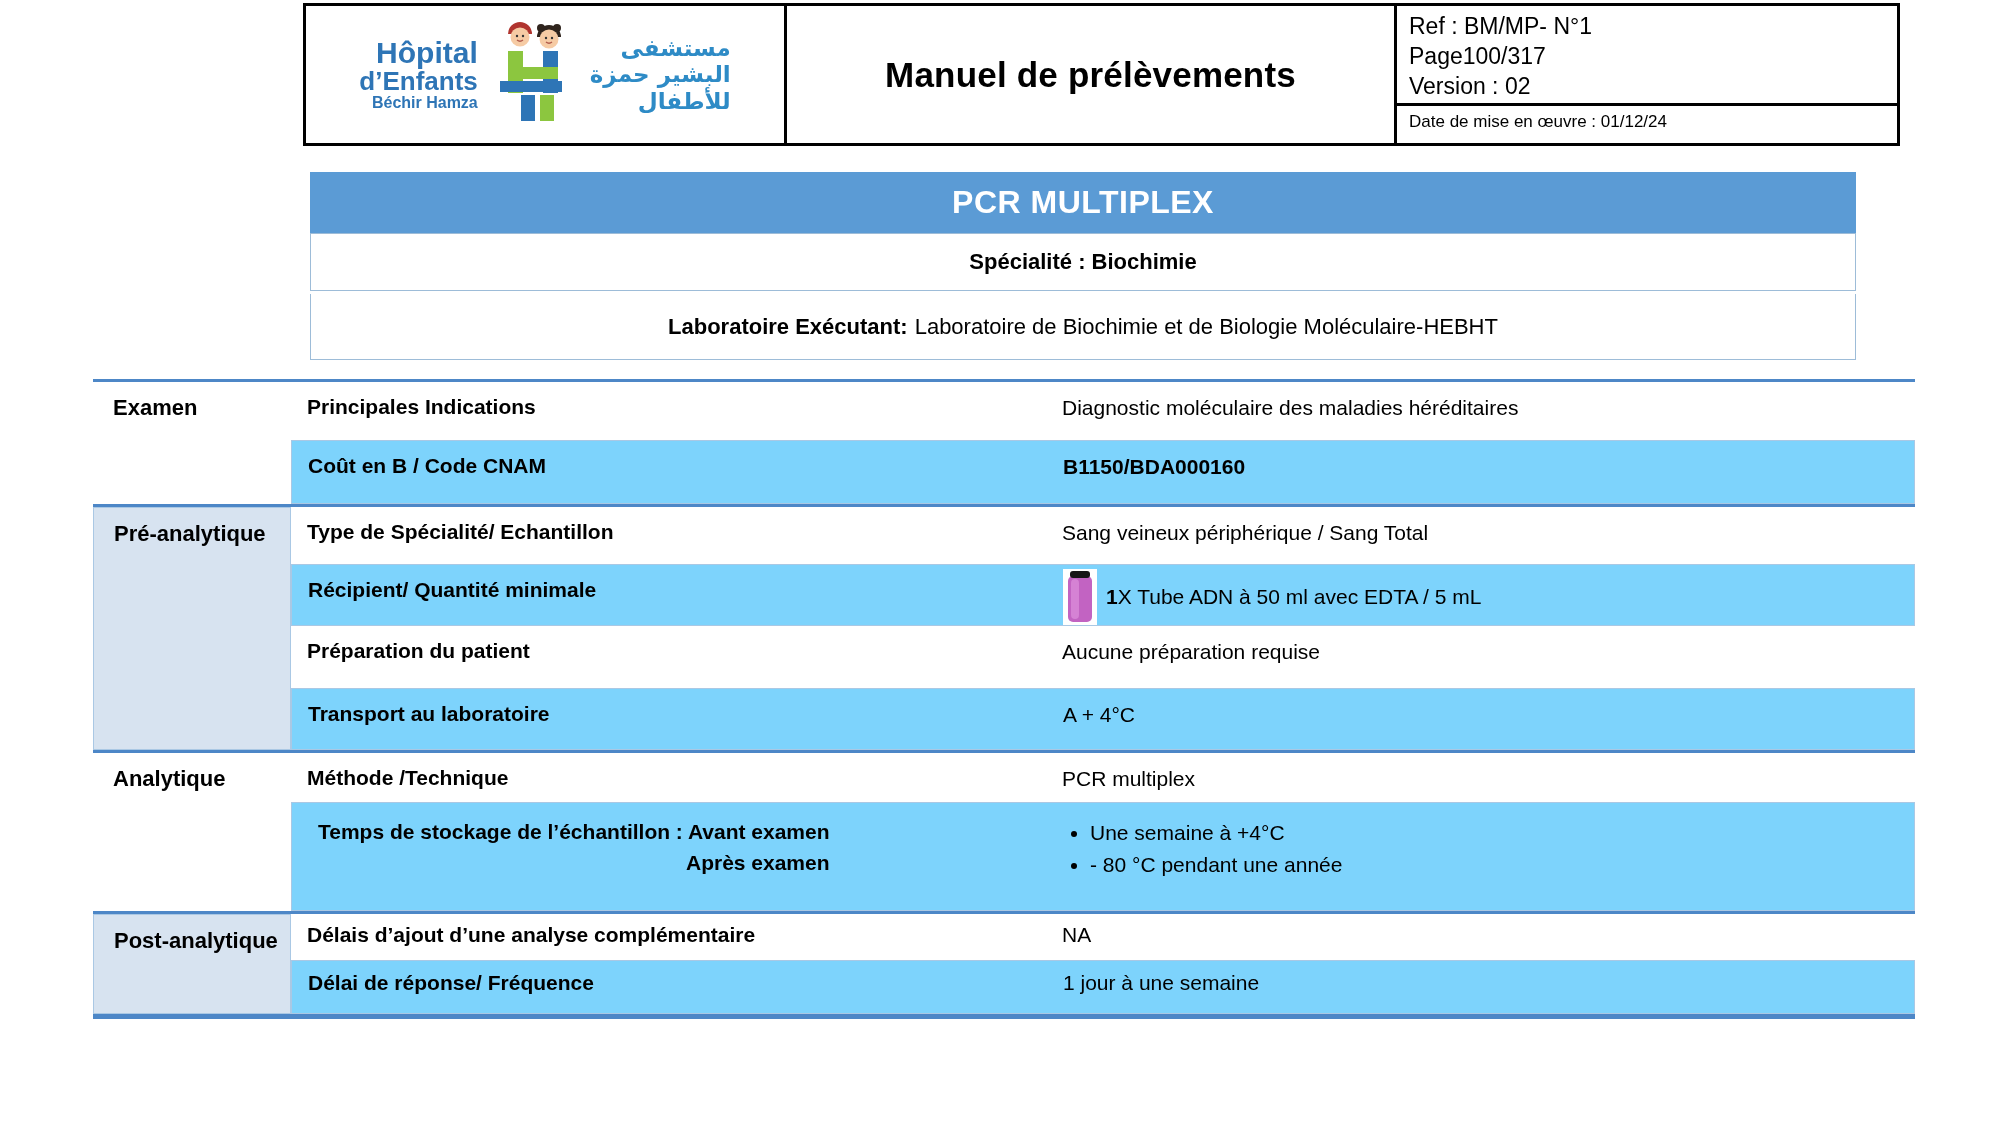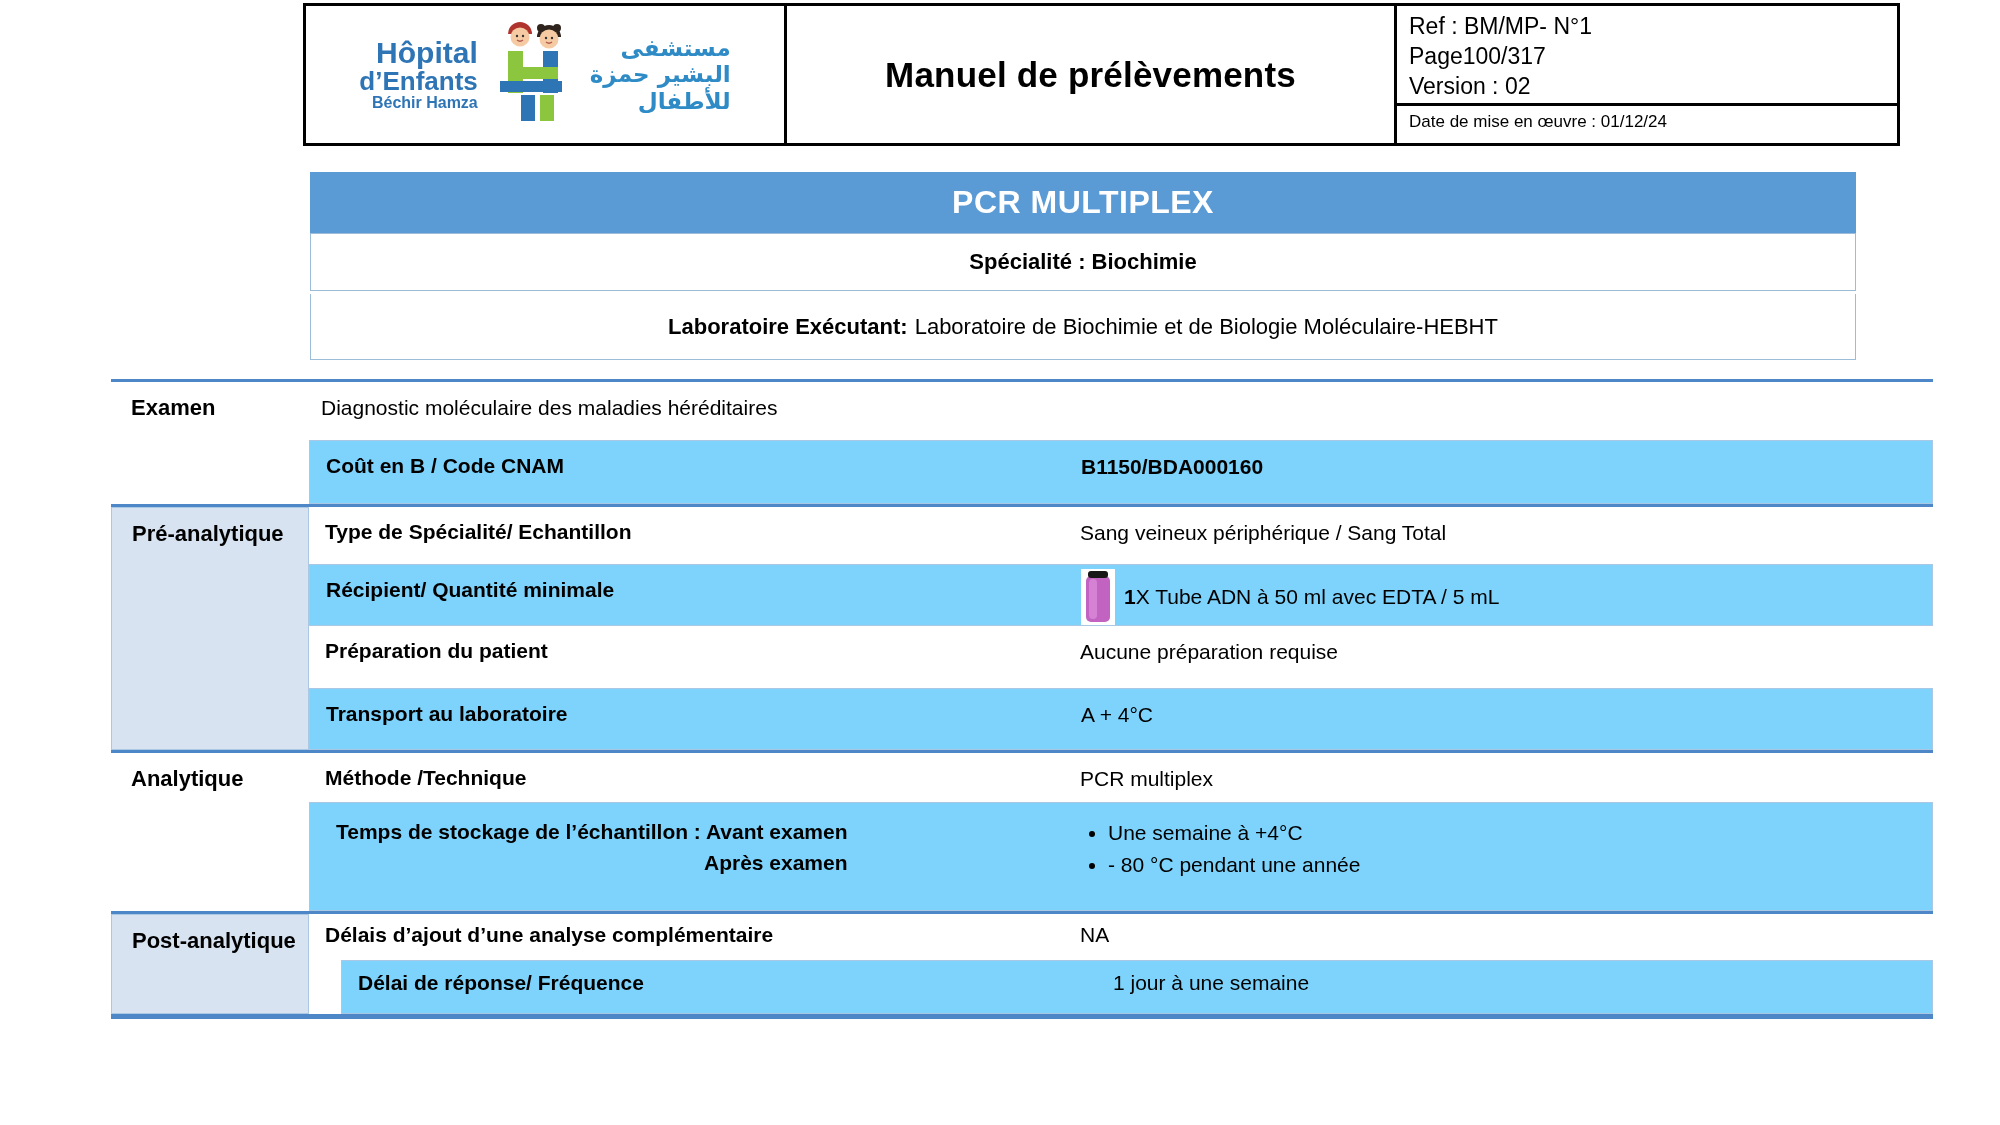--- a/index.html
+++ b/index.html
@@ -45,21 +45,21 @@
   }
   .lab-box {
     position:absolute; left:310px; top:294px; width:1546px; height:66px;
     border:1px solid #9dbcd8; border-top:none; background:#fff;
     display:flex; align-items:center; justify-content:center; font-size:22px;
   }
   .lab-box .lab-label { font-weight:bold; margin-right:7px; }
 
   
   .ptable {
-    position:absolute; left:111px; top:379px; width:1822px;
+    position:absolute; left:93px; top:379px; width:1822px;
     display:grid; grid-template-columns:198px 1624px;
     grid-template-rows:3px 58px 64px 3px 57px 62px 62px 62px 3px 49px 109px 3px 46px 54px 5px;
   }
   .divider { grid-column:1 / 3; background:#4d87c7; }
   .sec {
     grid-column:1; font-weight:bold; font-size:22px; padding:13px 0 0 20px;
   }
   .sec.shaded { background:#d7e3f0; border:1px solid #aac8e4; }
   .prow { grid-column:2; display:flex; }
   .prow.shaded { background:#7dd3fc; border:1px solid #aac8e4; }
@@ -67,21 +67,21 @@
   .cell-value { flex:1; font-size:21px; padding:14px 0 0 12px; }
   .cell-value.bold { font-weight:bold; }
   .r-examen    { grid-row:2 / 4; }
   .r-preana    { grid-row:5 / 9; }
   .r-ana       { grid-row:10 / 12; }
   .r-postana   { grid-row:13 / 15; }
   .row1 { grid-row:2; }  .row2 { grid-row:3; }
   .row3 { grid-row:5; }  .row4 { grid-row:6; }
   .row5 { grid-row:7; }  .row6 { grid-row:8; }
   .row7 { grid-row:10; } .row8 { grid-row:11; }
-  .row9 { grid-row:13; } .row10 { grid-row:14;margin-left:32px; }
+  .row9 { grid-row:13; } .row10 { grid-row:14; }
   .div-top { grid-row:1; } .div-a { grid-row:4; } .div-b { grid-row:9; }
   .div-c { grid-row:12; } .div-bottom { grid-row:15; }
   .row9 .cell-label, .row9 .cell-value { padding-top:9px; }
   .row10 .cell-label, .row10 .cell-value { padding-top:10px; }
 
   
   .stack-label { padding-left:26px; }
   .stack-inner { display:inline-block; line-height:31px; }
   .stack-inner .line2 { text-align:right; }
 
@@ -154,20 +154,21 @@
 <div class="lab-box">
   <span class="lab-label">Laboratoire Exécutant:</span>
   <span>Laboratoire de Biochimie et de Biologie Moléculaire-HEBHT</span>
 </div>
 
 <div class="ptable">
   <div class="divider div-top"></div>
 
   <div class="sec r-examen">Examen</div>
   <div class="prow row1">
+    <div class="cell-label">Principales Indications</div>
     <div class="cell-value">Diagnostic moléculaire des maladies héréditaires</div>
   </div>
   <div class="prow row2 shaded">
     <div class="cell-label">Coût en B / Code CNAM</div>
     <div class="cell-value bold">B1150/BDA000160</div>
   </div>
 
   <div class="divider div-a"></div>
 
   <div class="sec r-preana shaded">Pré-analytique</div>

